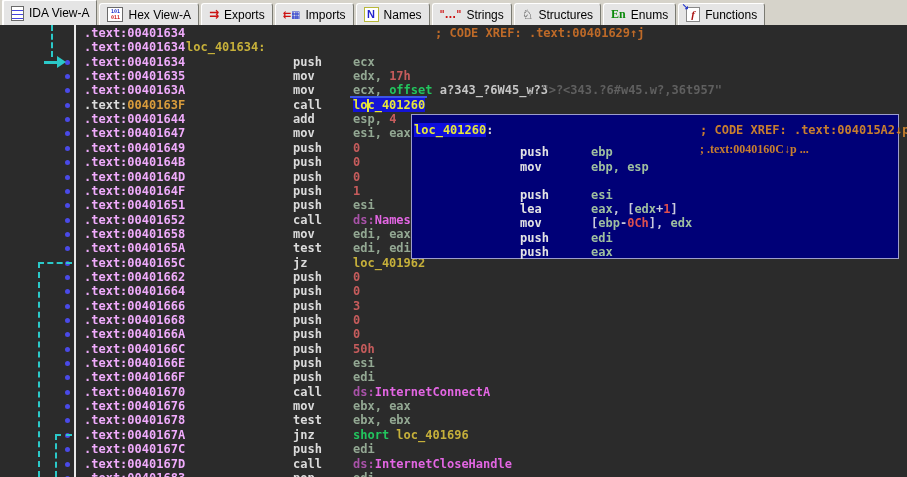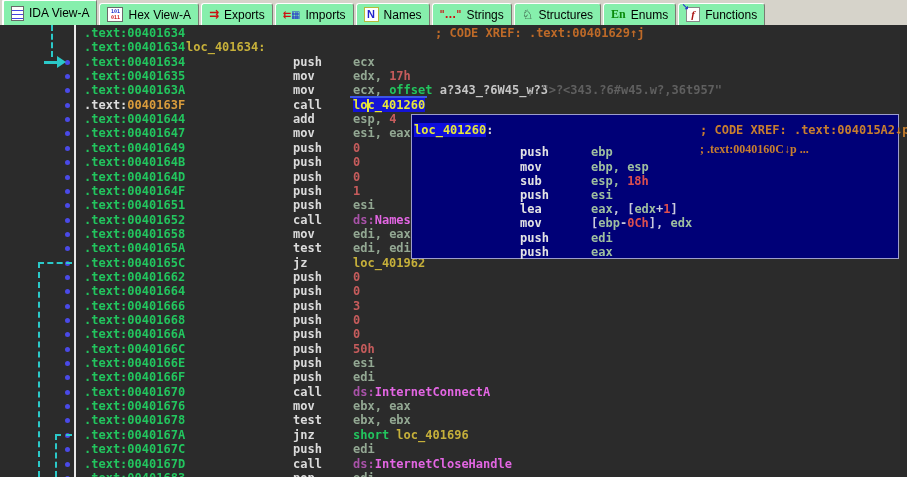--- a/index.html
+++ b/index.html
@@ -2,21 +2,21 @@
 <html><head>
 <meta charset="utf-8">
 <style>
   html,body{margin:0;padding:0;background:#2B2B2B;}
   #screen{position:relative;width:907px;height:477px;overflow:hidden;background:#2B2B2B;
           font-family:"DejaVu Sans Mono","Liberation Mono",monospace;}
   
   #tabbar{position:absolute;left:0;top:0;width:907px;height:25px;background:#D6D3CA;
           display:flex;align-items:flex-end;border-bottom:1px solid #bdbab1;}
   .tab{position:relative;height:21px;margin-left:2px;display:flex;align-items:center;
-       padding:0 7px;background:#86efac;border-top:1px solid #ffffff;border-left:1px solid #ffffff;
+       padding:0 7px;background:#e5e5e5;border-top:1px solid #ffffff;border-left:1px solid #ffffff;
        border-right:1px solid #7a7a72;border-radius:3px 3px 0 0;
        font:12px "Liberation Sans",sans-serif;color:#000;cursor:default;}
   .tab.active{height:24px;z-index:2;border-top:2px solid #ffffff;border-left:2px solid #ffffff;}
   .tab-label{white-space:nowrap;}
   
   .ic{display:inline-block;margin-right:5px;position:relative;}
   .ic-doc{width:11px;height:13px;border:1px solid #6a6a6a;
           background:repeating-linear-gradient(180deg,#ffffff 0 3px,#4444dd 3px 4px);}
   .ic-hex{width:14px;height:13px;border:1px solid #6a6a6a;background:#fff;
           font:bold 5px "DejaVu Sans Mono",monospace;line-height:6px;text-align:center;color:#2233cc;}
@@ -35,21 +35,21 @@
   
   #view{position:absolute;left:0;top:25px;width:907px;height:452px;background:#2B2B2B;}
   #vsep{position:absolute;left:74px;top:0;width:2px;height:452px;background:#E9E9E9;}
   .row{position:absolute;left:0;width:907px;height:15px;line-height:14px;
        font:bold 12px "DejaVu Sans Mono",monospace;white-space:pre;}
   .f-a{position:absolute;left:84px;}
   .f-l{position:absolute;left:186px;}
   .f-m{position:absolute;left:293px;}
   .f-o{position:absolute;left:353px;}
   .f-c{position:absolute;}
-  .c-addr{color:#22c55e;}
+  .c-addr{color:#f0abfc;}
   .c-cura{color:#DCDCDC;} .c-curd{color:#D99C3C;}
   .c-label{color:#C6B03A;}
   .c-xref{color:#BE6A28;}
   .c-mnem{color:#DBDBDB;}
   .c-reg{color:#93A893;}
   .c-num{color:#C65C5C;}
   .c-kw{color:#22c55e;} .c-name{color:#C6C6C6;}
   .c-str{color:#5F5F5F;}
   .c-ds{color:#A852A8;} .c-api{color:#E366E3;}
   .c-sel{background:#1414D6;color:#E8E838;}
@@ -191,20 +191,19 @@
         <div class="row" style="top: 417.15px;"><span class="f-a c-addr">.text:0040167C</span><span class="f-m c-mnem">push</span><span class="f-o"><span class="c-reg">edi</span></span></div>
         <div class="row" style="top: 431.5px;"><span class="f-a c-addr">.text:0040167D</span><span class="f-m c-mnem">call</span><span class="f-o"><span class="c-ds">ds:</span><span class="c-api">InternetCloseHandle</span></span></div>
         <div class="row" style="top: 445.85px;"><span class="f-a c-addr">.text:00401683</span><span class="f-m c-mnem">pop</span><span class="f-o"><span class="c-reg">edi</span></span></div>
       </div>
   </div>
   <div id="popup" style="top: 114px;">
       <div class="prow" style="top: 8px;"><span class="p-l"><span class="pc-sel">loc_401260</span><span class="pc-rest">:</span></span><span class="p-c pc-xref">; CODE XREF: .text:004015A2↓p</span></div>
       <div class="prow" style="top: 27px; font-family: Liberation Serif, serif;"><span class="p-c pc-xref">; .text:0040160C↓p ...</span></div>
       <div class="prow" style="top: 30.4px;"><span class="p-m pc-mnem">push</span><span class="p-o"><span class="pc-reg">ebp</span></span></div>
       <div class="prow" style="top: 44.6px;"><span class="p-m pc-mnem">mov</span><span class="p-o"><span class="pc-reg">ebp, </span><span class="pc-reg">esp</span></span></div>
-      <div class="prow" style="top: 58.8px;"><span class="p-m pc-mnem">sub</span><span class="p-o"><span class="pc-reg">esp, </span><span class="pc-num">18h</span></span></div>
       <div class="prow" style="top: 73px;"><span class="p-m pc-mnem">push</span><span class="p-o"><span class="pc-reg">esi</span></span></div>
       <div class="prow" style="top: 87.2px;"><span class="p-m pc-mnem">lea</span><span class="p-o"><span class="pc-reg">eax</span><span class="pc-plain">, [</span><span class="pc-reg">edx</span><span class="pc-plain">+</span><span class="pc-num">1</span><span class="pc-plain">]</span></span></div>
       <div class="prow" style="top: 101.4px;"><span class="p-m pc-mnem">mov</span><span class="p-o"><span class="pc-plain">[</span><span class="pc-reg">ebp</span><span class="pc-plain">-</span><span class="pc-num">0Ch</span><span class="pc-plain">], </span><span class="pc-reg">edx</span></span></div>
       <div class="prow" style="top: 115.6px;"><span class="p-m pc-mnem">push</span><span class="p-o"><span class="pc-reg">edi</span></span></div>
       <div class="prow" style="top: 129.8px;"><span class="p-m pc-mnem">push</span><span class="p-o"><span class="pc-reg">eax</span></span></div>
     </div>
 </div>
 
 </body></html>

